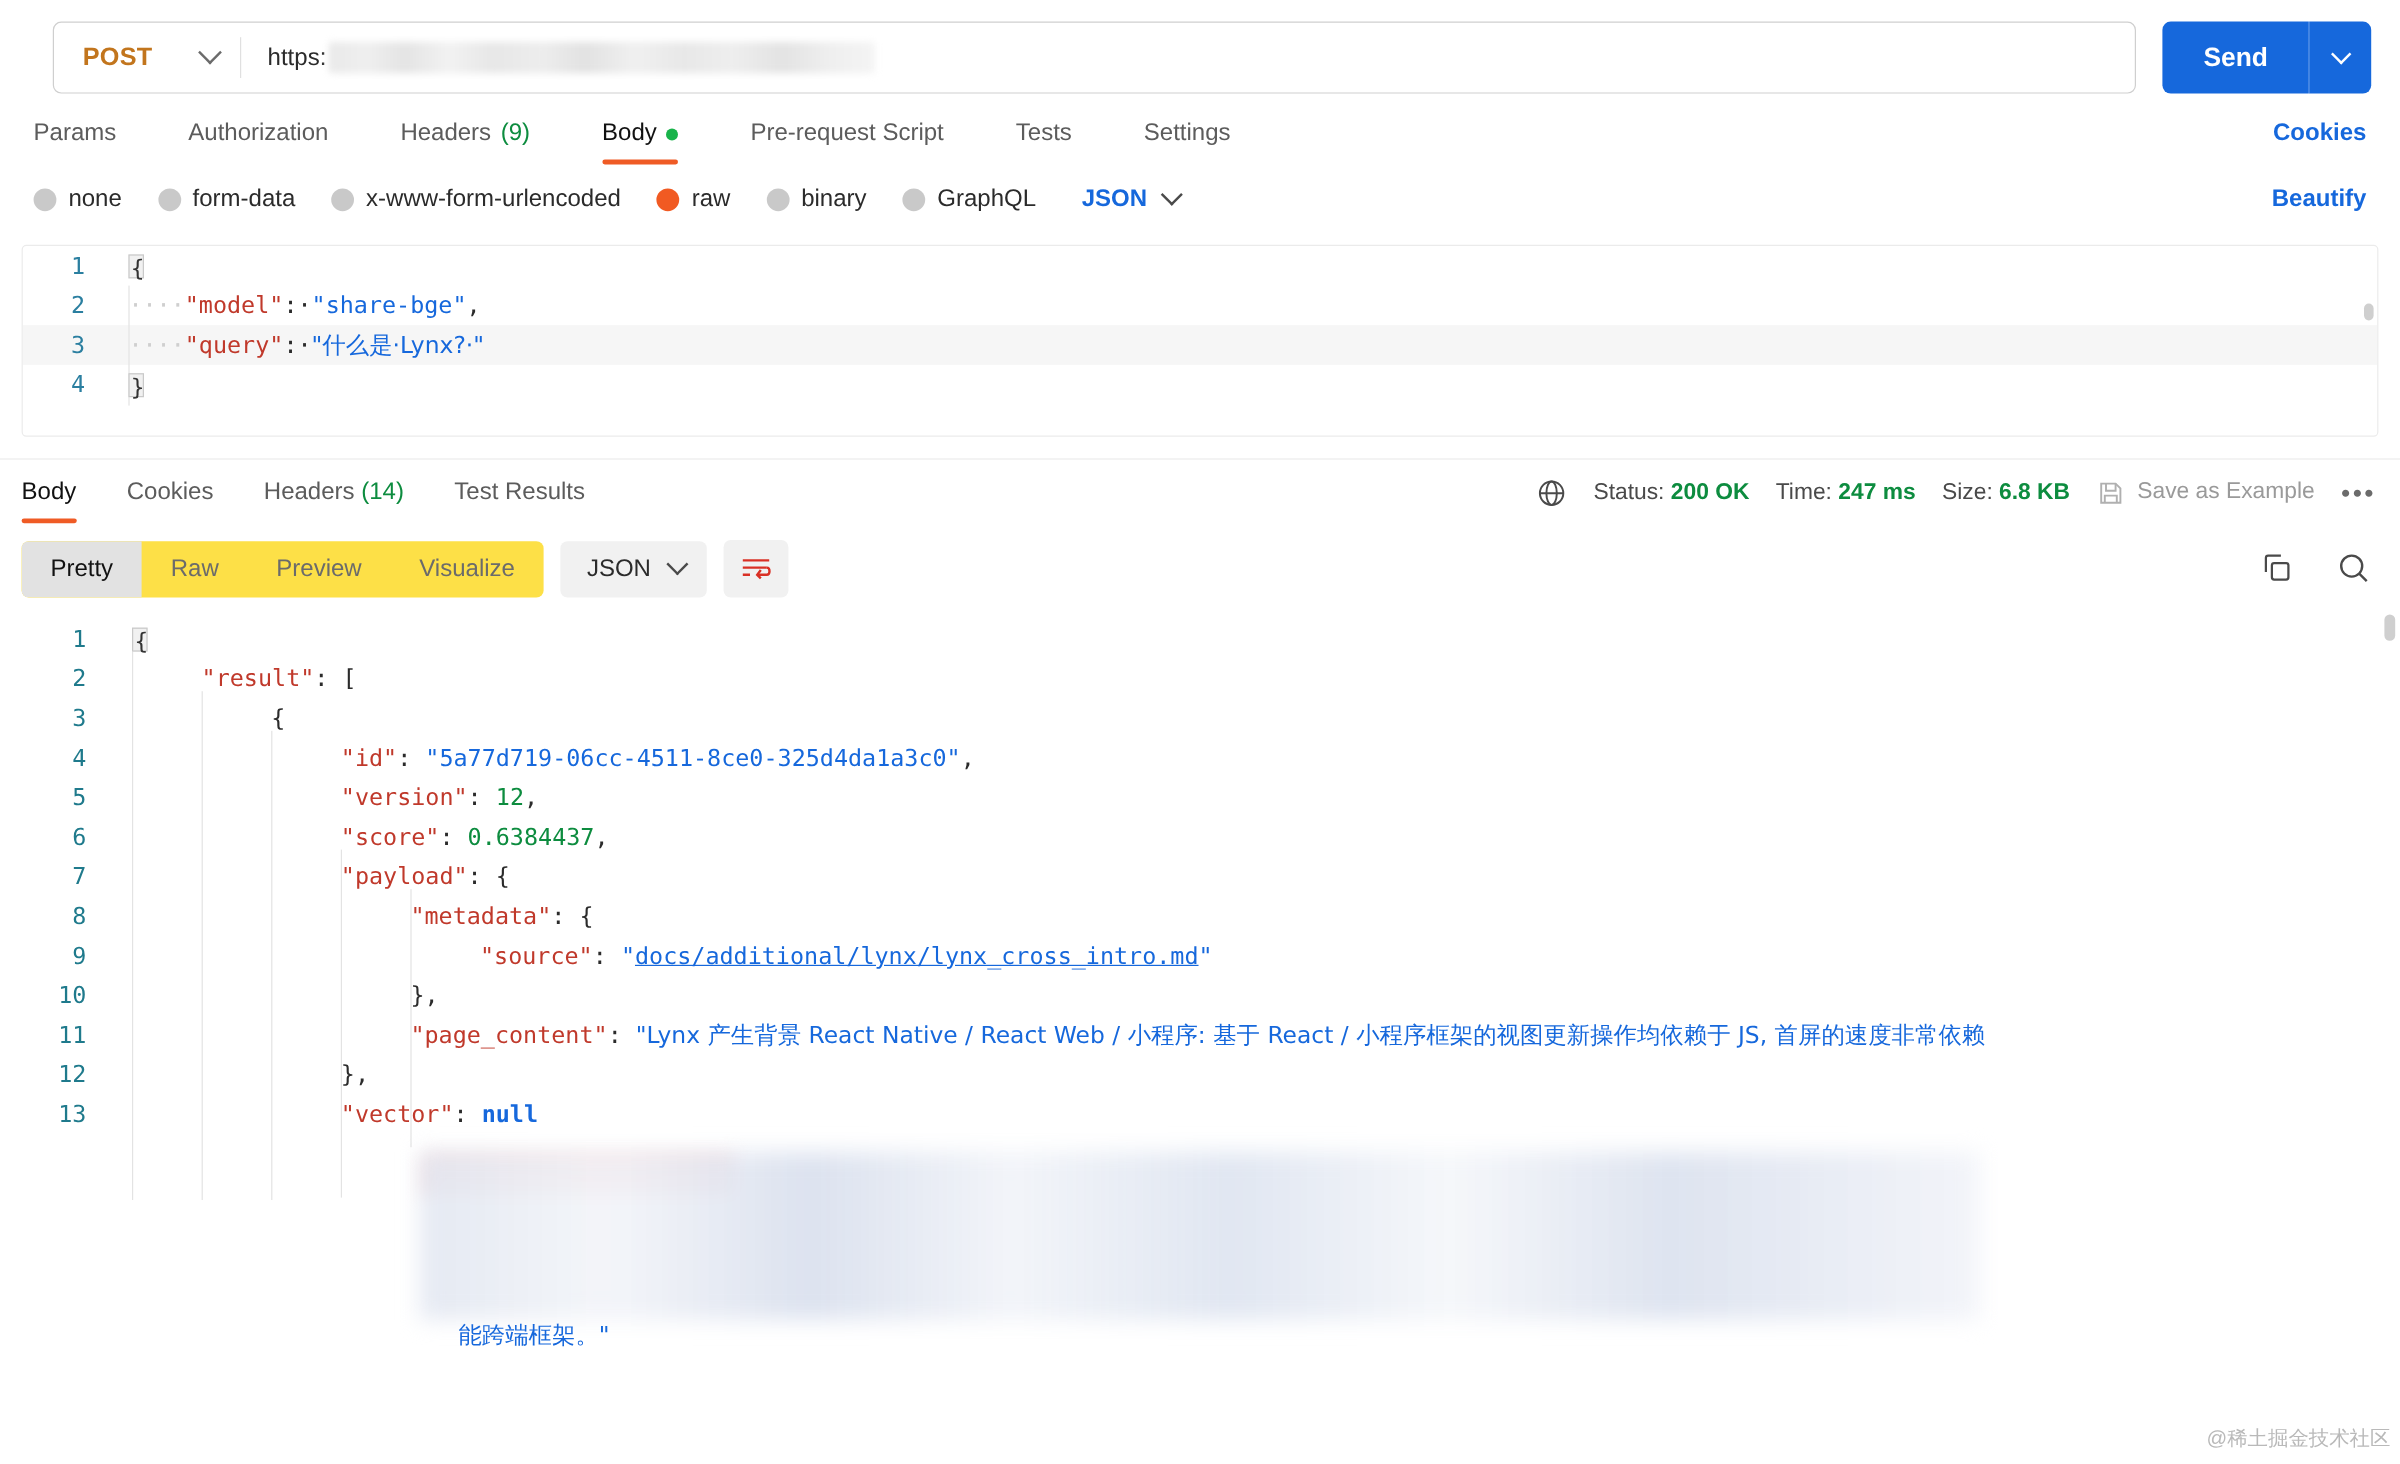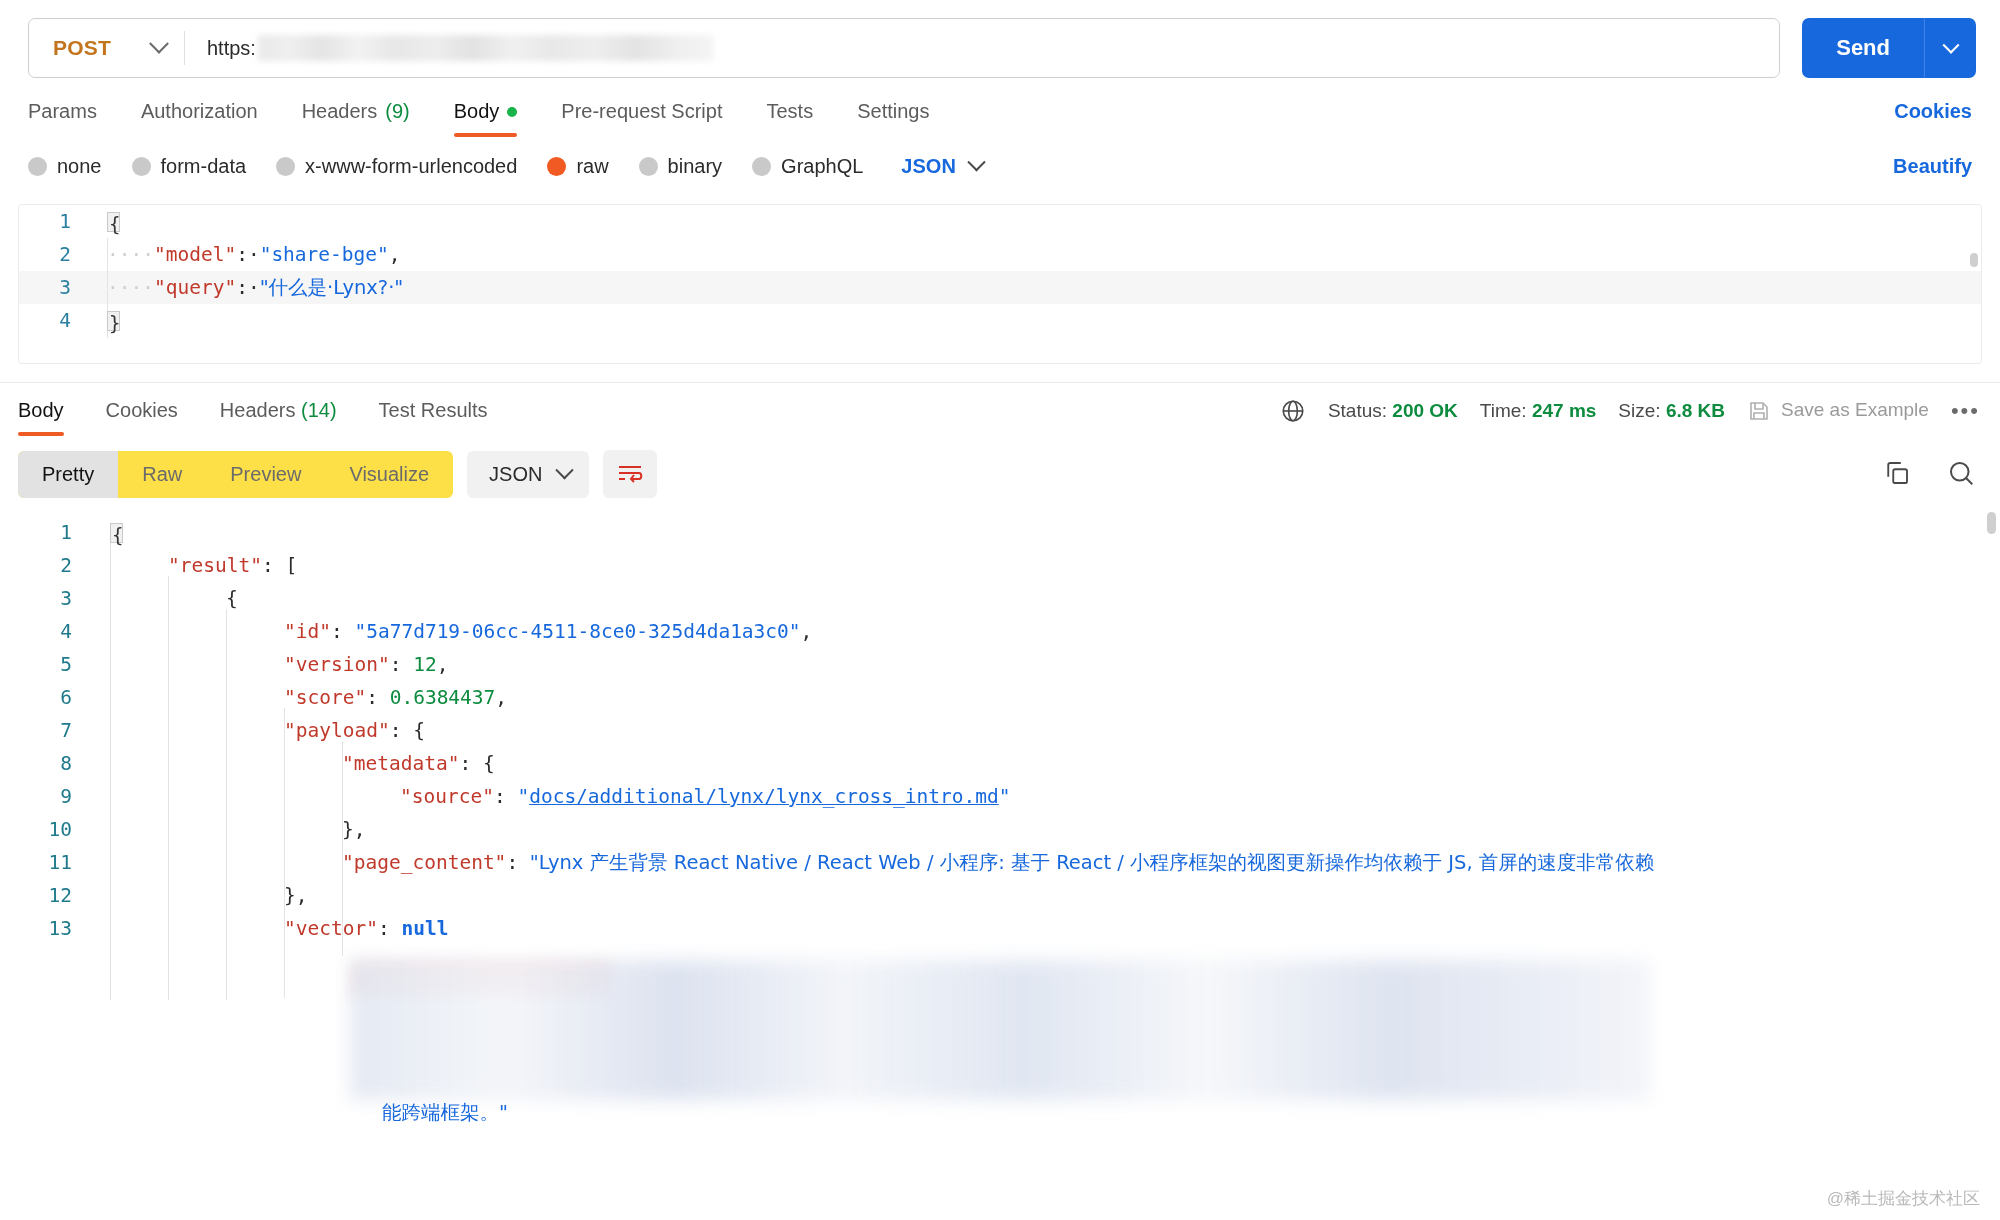--- a/index.html
+++ b/index.html
@@ -12,20 +12,21 @@
     color: #2b2b2b;
     overflow: hidden;
   }
   .app { width: 2000px; height: 1220px; position: relative; background:#fff; }
 
   
   .urlbar-row {
     display: flex; align-items: center;
     padding: 18px 24px 0 28px;
     gap: 0;
+    margin-left: 16px;
   }
   .url-field {
     flex: 1 1 auto;
     height: 60px;
     border: 1px solid #cfcfcf;
     border-radius: 7px;
     background: #fff;
     display: flex; align-items: center;
     overflow: hidden;
   }
@@ -82,21 +83,21 @@
     width: 12px; height: 12px;
     border-right: 2px solid #fff; border-bottom: 2px solid #fff;
     transform: rotate(45deg) translate(-2px,-2px);
     display: block;
   }
 
   
   .req-tabs {
     display: flex; align-items: flex-end;
     padding: 22px 28px 0 28px;
-    gap: 0;
+    gap: 16px;
     position: relative;
   }
   .req-tab {
     font-size: 20px; color: #5c5c5c;
     padding: 0 0 14px 0; margin-right: 44px;
     cursor: pointer; position: relative;
     white-space: nowrap;
     display: flex; align-items: center; gap: 8px;
   }
   .req-tab.active { color: #111; font-weight: 400; }
@@ -270,21 +271,21 @@
       linear-gradient(90deg, rgba(224,229,240,.85) 0%, rgba(241,243,248,.8) 12%,
         rgba(214,221,236,.85) 25%, rgba(238,241,247,.75) 38%, rgba(219,226,239,.85) 52%,
         rgba(243,245,249,.8) 66%, rgba(216,223,237,.85) 80%, rgba(240,242,248,.8) 100%);
     pointer-events: none;
   }
   .blur-pink {
     position: absolute; left: 352px; top: 962px; width: 260px; height: 34px;
     background: rgba(243,214,214,.75); filter: blur(7px);
   }
   .watermark {
-    position: absolute; right: 20px; bottom: 10px;
+    position: absolute; right: 8px; bottom: 10px;
     font-size: 17px; color: #b9b9b9;
   }
   .cjk { font-family: "DejaVu Sans", sans-serif; }
 </style>
 </head>
 <body>
 
 <div class="app">
 
   <div class="urlbar-row">

